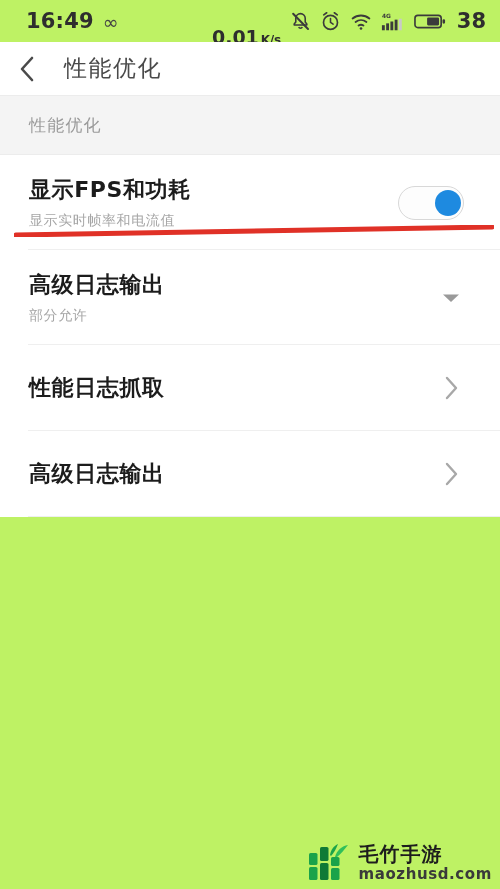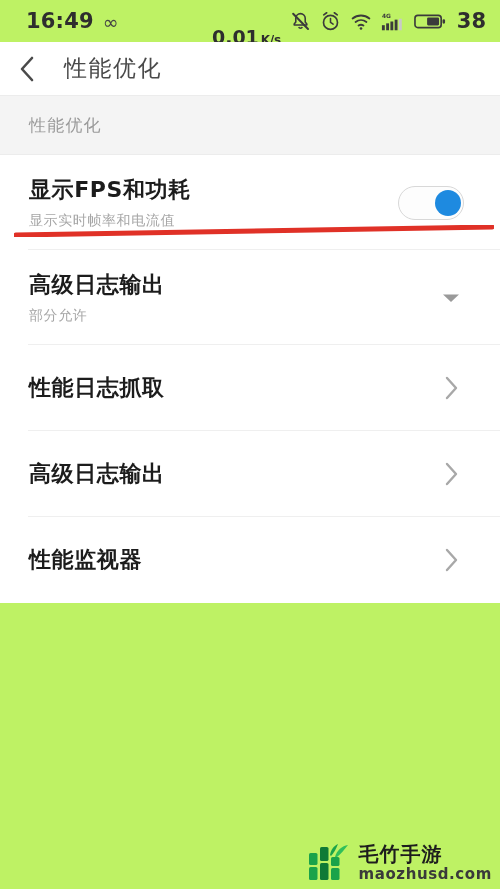--- a/index.html
+++ b/index.html
@@ -226,30 +226,20 @@
         <div class="row-title">高级日志输出</div>
       </div>
       <div class="chev-right">
         <svg width="17" height="28" viewBox="0 0 17 28">
           <path d="M4 4 L13 14 L4 24" fill="none" stroke="#a8a8a8" stroke-width="2.4" stroke-linecap="round" stroke-linejoin="round"></path>
         </svg>
       </div>
       <div class="divider"></div>
     </div>
 
-    <div class="row row-one">
-      <div class="row-texts">
-        <div class="row-title">性能监视器</div>
-      </div>
-      <div class="chev-right">
-        <svg width="17" height="28" viewBox="0 0 17 28">
-          <path d="M4 4 L13 14 L4 24" fill="none" stroke="#a8a8a8" stroke-width="2.4" stroke-linecap="round" stroke-linejoin="round"></path>
-        </svg>
-      </div>
-    </div>
 
   </div>
 
   <div class="annotation">
     <svg width="480" height="12" viewBox="0 0 480 12" preserveAspectRatio="none">
       <path d="M2 10 L478 2" stroke="#e03127" stroke-width="5" stroke-linecap="round" fill="none"></path>
     </svg>
   </div>
 
   <div class="watermark">

